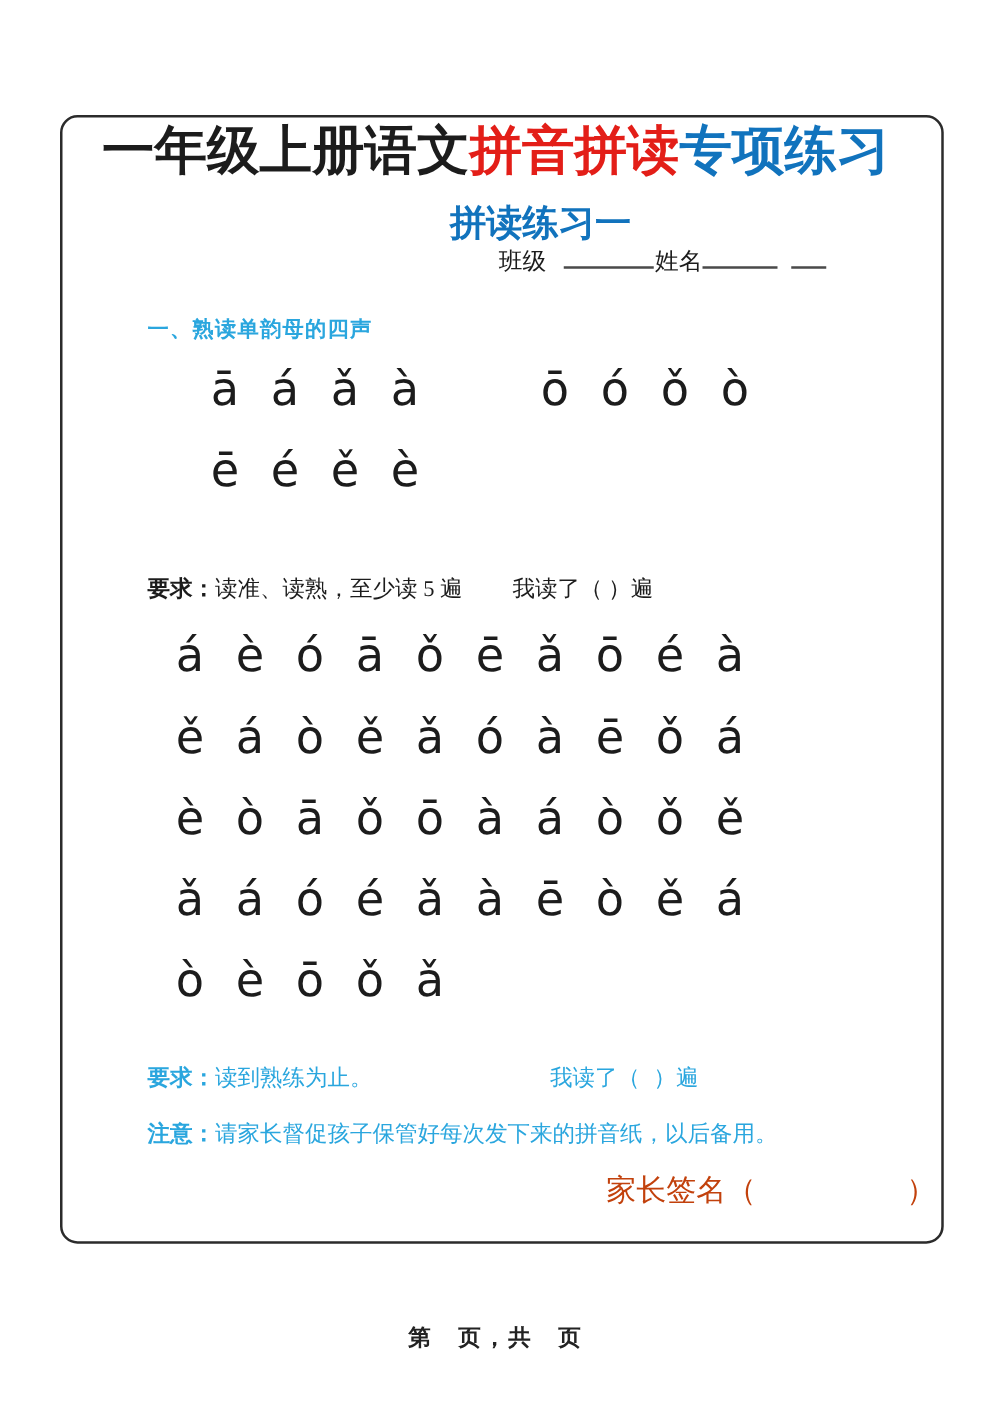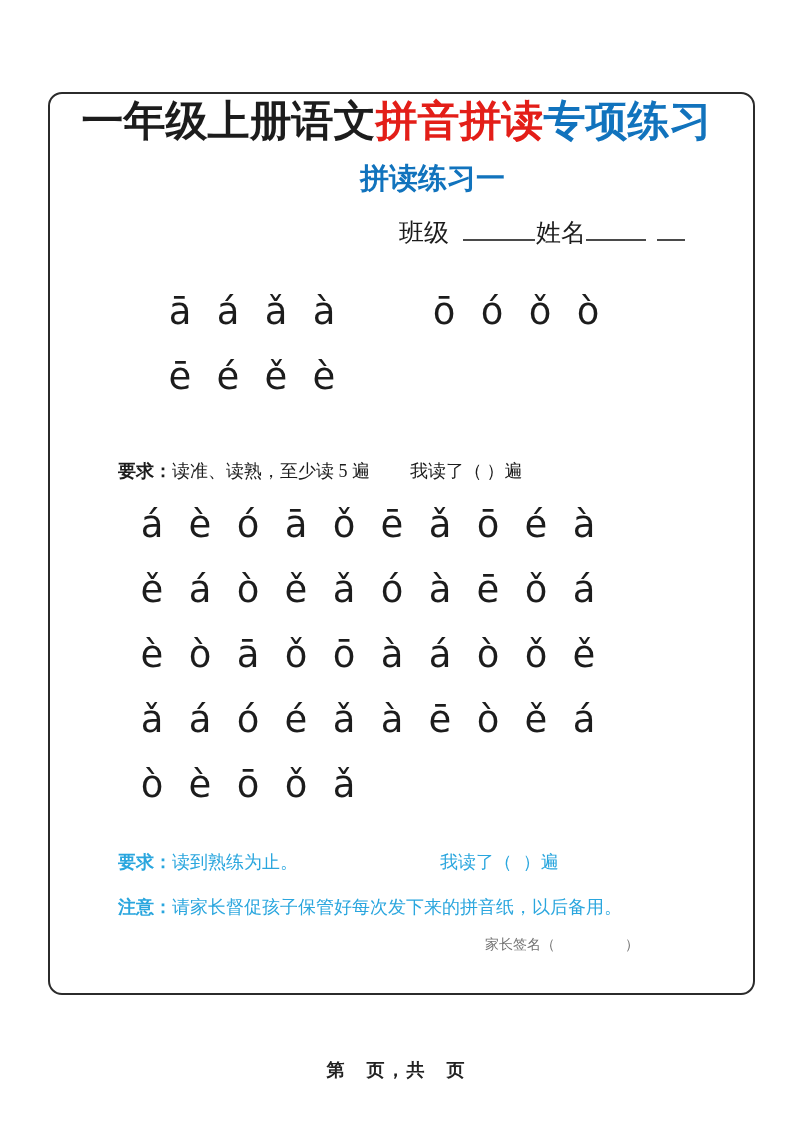--- a/index.html
+++ b/index.html
@@ -14,21 +14,21 @@
   .title {
     position:absolute; left:0; top:97px; width:100%; text-align:center;
     font-size:42px; font-weight:900; margin:0; line-height:1.15; white-space:nowrap;
   }
   .t-red  { color:#e31e18; }
   .t-blue { color:#1173bd; }
   .subtitle {
     position:absolute; left:0; top:159px; width:100%; text-align:center;
     font-size:29px; font-weight:bold; color:#1173bd; margin:0;padding-left:36px;
   }
-  .id-line { position:absolute; left:399px; top:216px; font-size:25px; white-space:nowrap;text-align:right; }
+  .id-line { position:absolute; left:399px; top:196px; font-size:19px; white-space:nowrap;text-align:right; }
   .blank { display:inline-block; border-bottom:2px solid #4a4a4a; height:17px; vertical-align:baseline; }
   .blank-class { width:72px; margin-left:14px; margin-right:1px; }
   .blank-name  { width:60px; }
   .blank-name2 { width:28px; margin-left:11px; }
   .section-heading {
     position:absolute; left:118px; top:252px; font-size:17px; font-weight:bold;
     color:#2aa6de; letter-spacing:1px;
   }
   .pinyin { font-family:"DejaVu Sans","Liberation Sans",sans-serif; font-size:37px; }
   .tone-row { position:absolute; display:flex; column-gap:24px; }
@@ -43,40 +43,41 @@
   .line-requirement { left:118px; top:459px; }
   .line-requirement .counter { position:absolute; left:292px; top:0; }
   .practice-grid {
     position:absolute; left:140px; top:492px; display:flex; flex-direction:column;
   }
   .grid-row { display:flex; column-gap:24px; height:65px; align-items:center; }
   .blue-note { color:#2aa6de; }
   .line-req2   { left:118px; top:850px;font-family:Liberation Mono, monospace; }
   .line-req2 .counter { position:absolute; left:322px; top:0; }
   .line-notice { left:118px; top:895px; }
-  .signature { position:absolute; left:485px; top:936px; font-size:14px; color:#737373; white-space:nowrap; }
+  .signature { position:absolute; left:485px; top:936px; font-size:24px; color:#c2410c; white-space:nowrap; }
   .page-footer {
     position:absolute; left:0; top:1058px; width:100%; text-align:center;
     font-size:18px; font-weight:bold; font-family:"Liberation Sans","DejaVu Sans",sans-serif;
     color:#222222; letter-spacing:2px;
   }
 </style>
 </head>
 <body>
 
 <div class="page">
 
   <div class="sheet-border"></div>
 
   <h1 class="title"><span>一年级上册语文</span><span class="t-red">拼音拼读</span><span class="t-blue">专项练习</span></h1>
 
   <h2 class="subtitle">拼读练习一</h2>
 
   <div class="id-line"><span>班级</span><span class="blank blank-class"></span><span>姓名</span><span class="blank blank-name"></span><span class="blank blank-name2"></span></div>
 
+  <div class="section-heading">一、熟读单韵母的四声</div>
 
   <div class="tone-row row-ao pinyin">
     <div class="tone-group">
         <span class="cell">ā</span>
         <span class="cell">á</span>
         <span class="cell">ǎ</span>
         <span class="cell">à</span>
       </div>
     <div class="tone-group group-o">
         <span class="cell">ō</span>

